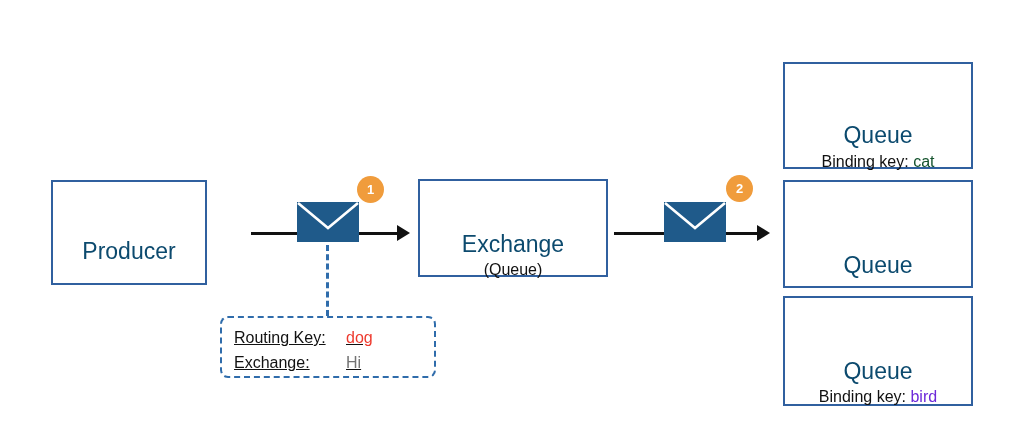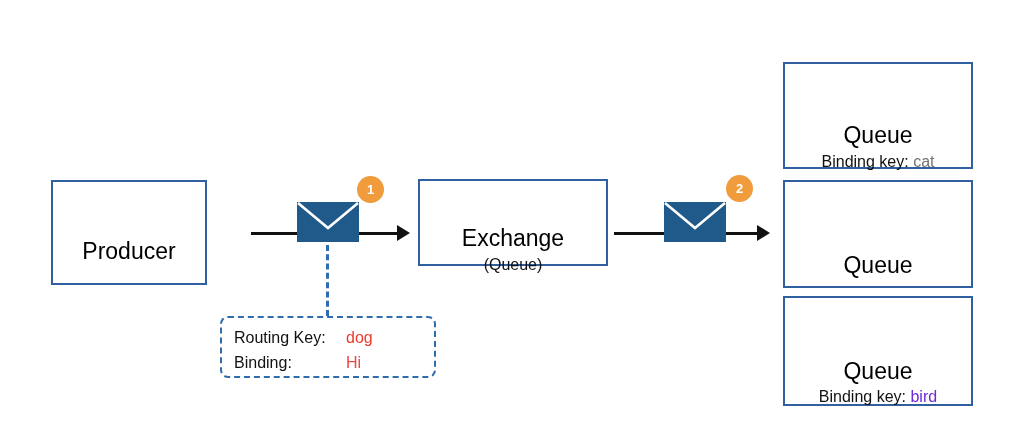--- a/index.html
+++ b/index.html
@@ -21,21 +21,21 @@
     align-items: center;
     justify-content: center;
   }
   .box-inner {
     position: relative;
     display: flex;
     flex-direction: column;
     align-items: center;
     line-height: 1.15;
   }
-  .box-title { font-size: 23px; color: #000000; white-space: nowrap; margin-top: 38px; }
+  .box-title { font-size: 23px; color: #0c4a6e; white-space: nowrap; margin-top: 38px; }
   .box-sub   { font-size: 16px; color: #111111; margin-top: 4px; white-space: nowrap; }
 
   .hline {
     position: absolute;
     height: 3px;
     background: #111111;
   }
   .arrowhead {
     position: absolute;
     width: 0; height: 0;
@@ -71,20 +71,21 @@
     border: 2px dashed var(--dashed_blue, #2f6cab);
     border-radius: 8px;
     background: #ffffff;
     padding: 7px 0 0 12px;
   }
   .detail-row {
     display: grid;
     grid-template-columns: 112px 1fr;
     font-size: 16px;
     line-height: 25px;
+    text-decoration: underline;
   }
   .detail-label { color: #111111; white-space: nowrap; }
   .detail-value { white-space: nowrap; }
 </style>
 </head>
 <body>
 
 <div class="canvas">
 
   <div class="box" style="left:51px; top:180px; width:156px; height:105px;">
@@ -103,45 +104,45 @@
   <div class="badge" style="left:357px; top:176px;">1</div>
 
   <div class="vdash" style="left:326px; top:245px; height:71px;"></div>
 
   <div class="detail-box" style="left:220px; top:316px; width:216px; height:62px;">
     <div class="detail-row">
       <span class="detail-label">Routing Key:</span>
       <span class="detail-value" style="color:#ee3a2e">dog</span>
     </div>
     <div class="detail-row">
-      <span class="detail-label">Binding:</span>
-      <span class="detail-value" style="color:#ef4444">Hi</span>
+      <span class="detail-label">Exchange:</span>
+      <span class="detail-value" style="color:#737373">Hi</span>
     </div>
   </div>
 
-  <div class="box" style="left:418px; top:179px; width:190px; height:87px;">
+  <div class="box" style="left:418px; top:179px; width:190px; height:98px;">
     <div class="box-inner" style="top:8px;">
       <span class="box-title">Exchange</span>
       <span class="box-sub">(Queue)</span>
     </div>
   </div>
 
   <div class="hline" style="left:614px; top:232px; width:143px;"></div>
   <div class="arrowhead" style="left:757px; top:225px;"></div>
 
   <svg class="envelope" style="left:664px; top:202px;" width="62" height="40" viewBox="0 0 62 40">
     <rect x="0" y="0" width="62" height="40"></rect>
     <path d="M1 1 L31 26 L61 1"></path>
   </svg>
   <div class="badge" style="left:726px; top:175px;">2</div>
 
   <div class="box" style="left:783px; top:62px; width:190px; height:107px;">
     <div class="box-inner" style="top:12px;">
       <span class="box-title">Queue</span>
-      <span class="box-sub"><span>Binding key:</span> <span style="color:#737373">cat</span></span>
+      <span class="box-sub"><span>Binding key:</span> <span style="color:#14532d">cat</span></span>
     </div>
   </div>
 
   <div class="box" style="left:783px; top:180px; width:190px; height:108px;">
     <div class="box-inner" style="top:12px;">
       <span class="box-title">Queue</span>
     </div>
   </div>
 
   <div class="box" style="left:783px; top:296px; width:190px; height:110px;">

